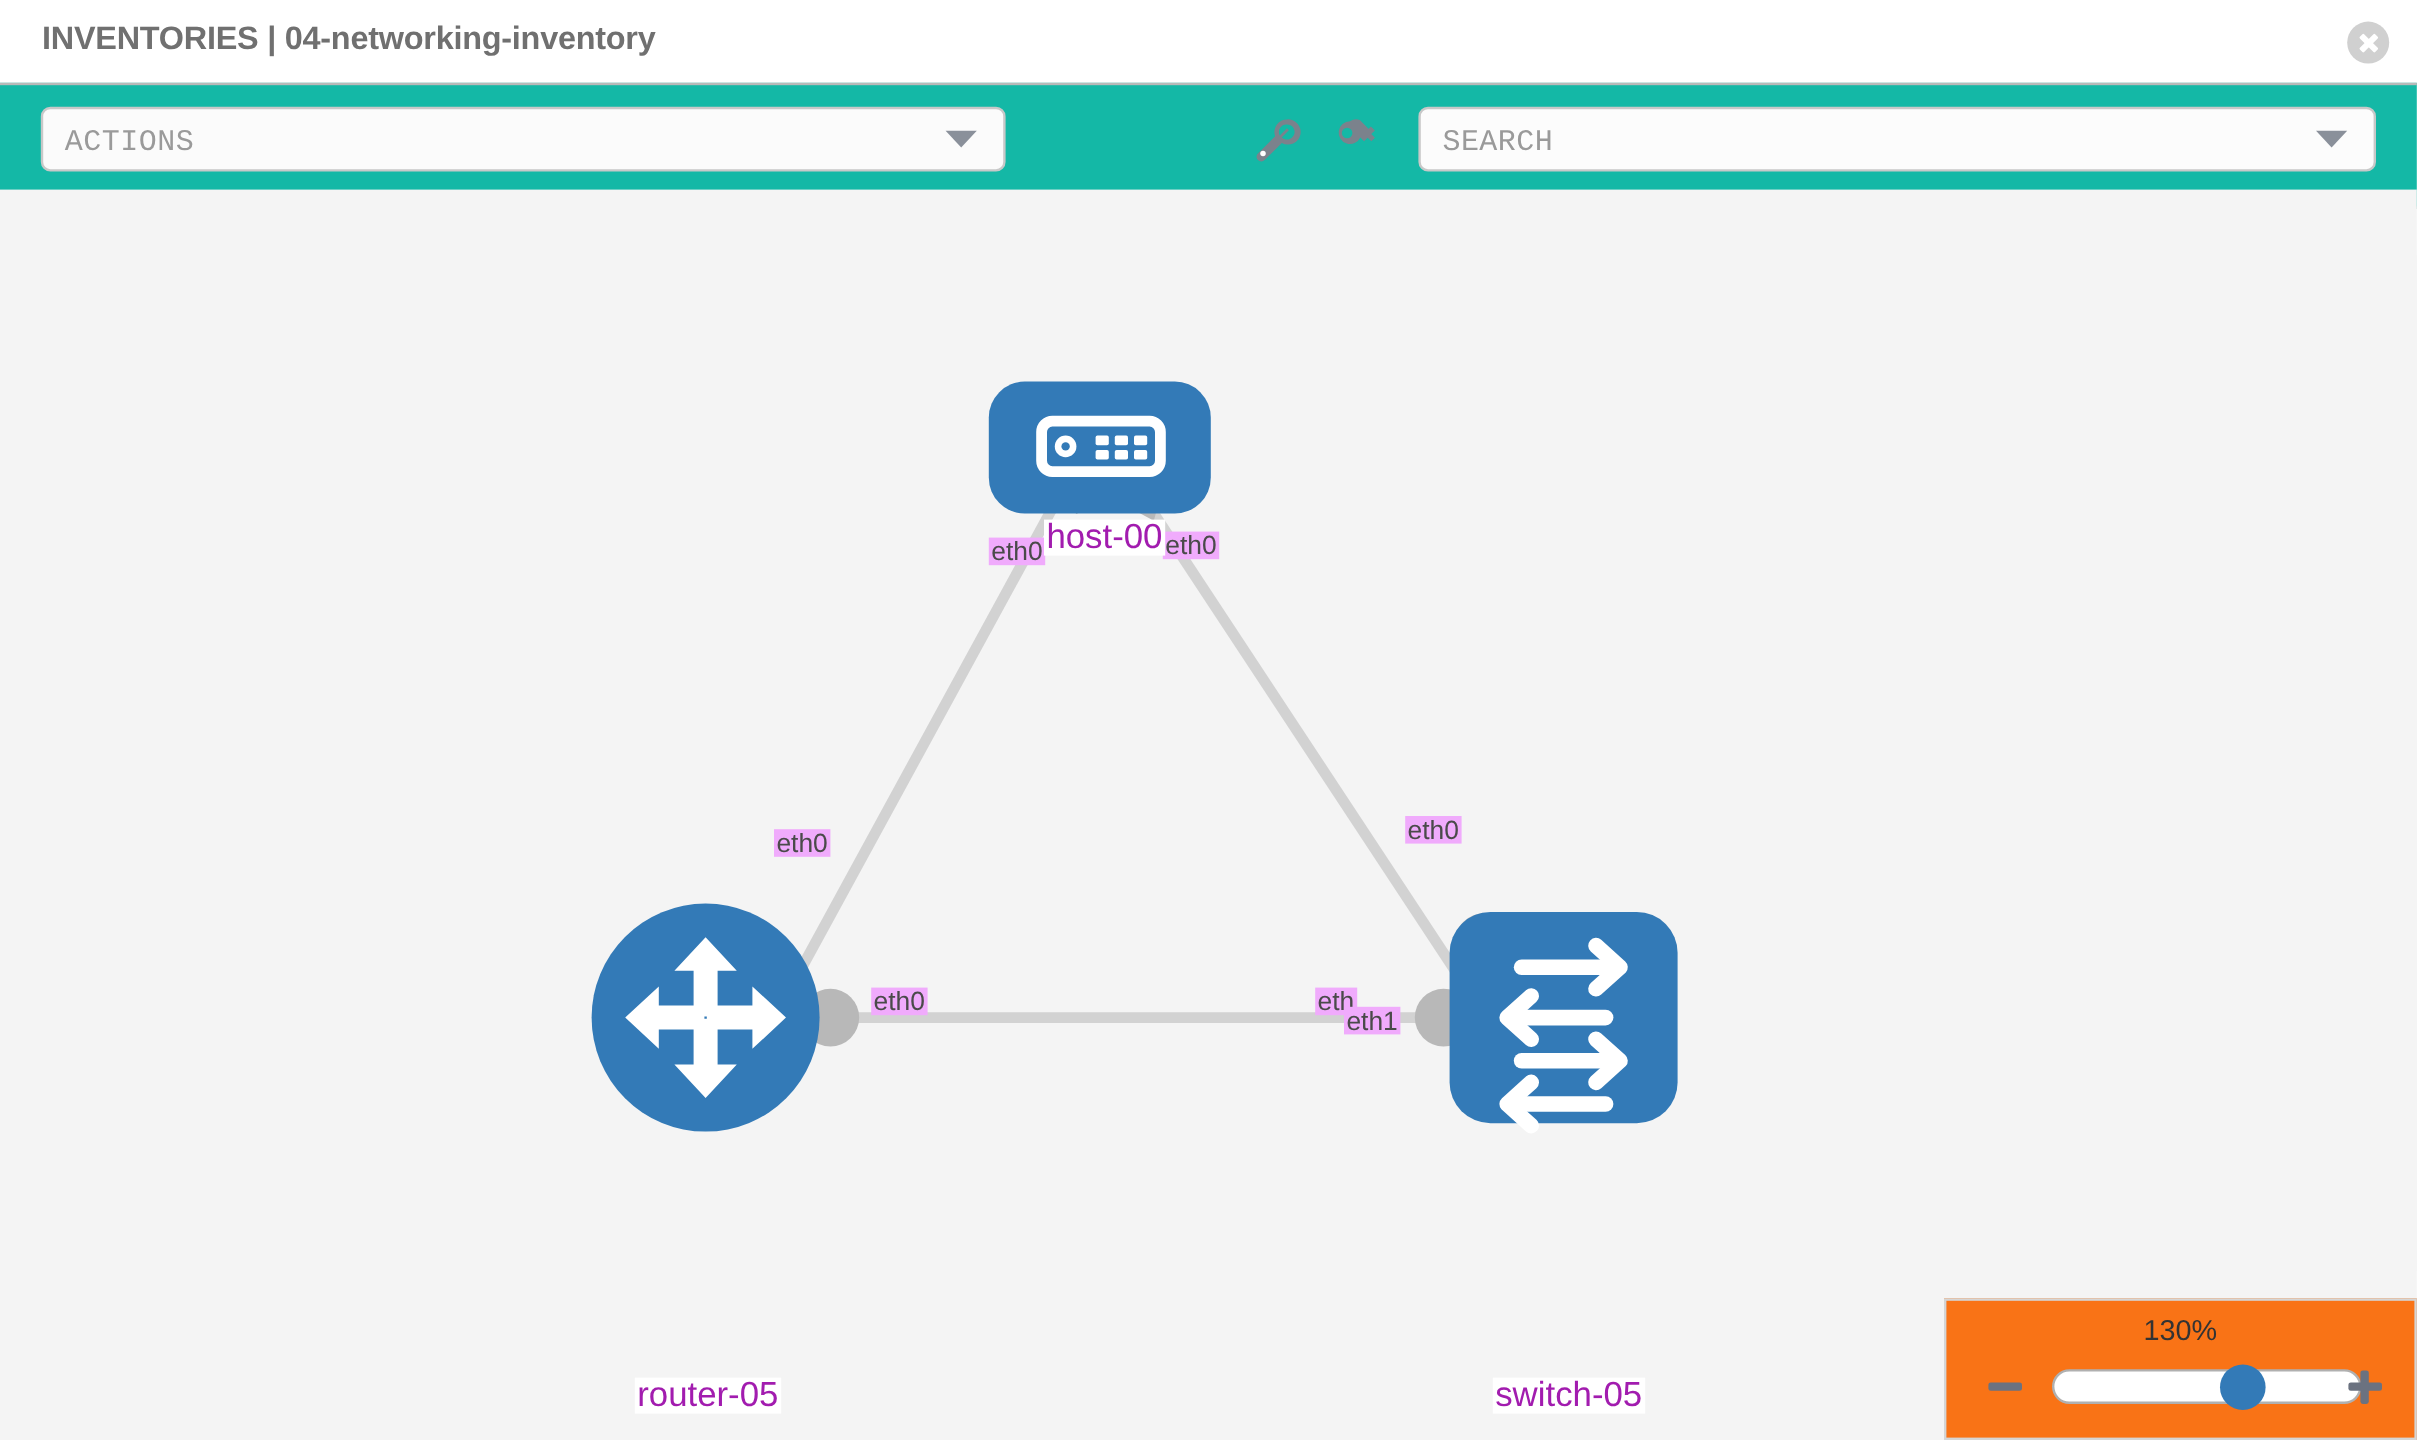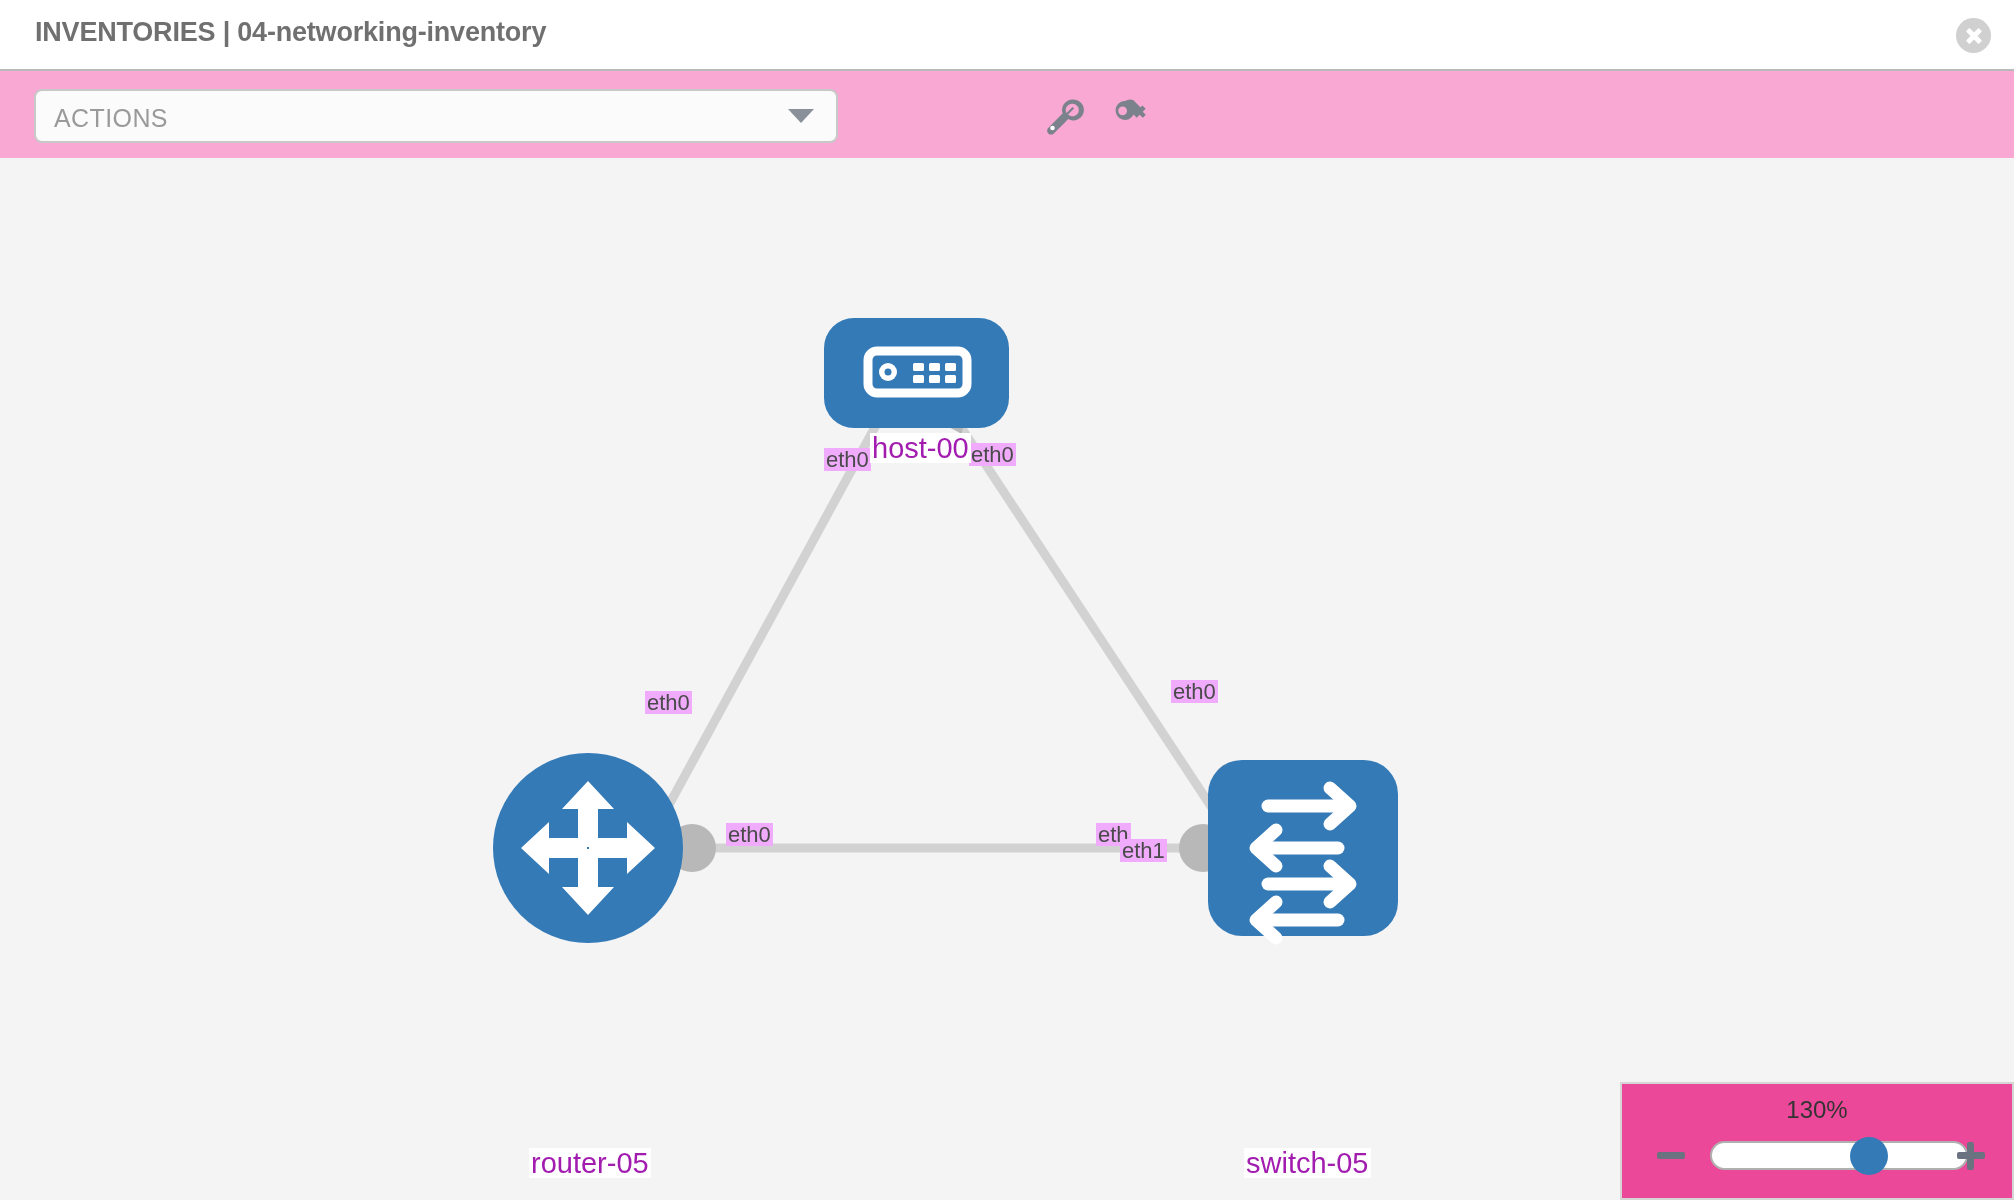--- a/index.html
+++ b/index.html
@@ -33,23 +33,24 @@
     width: 18px; height: 5px; border-radius: 1px;
     background: #ffffff;
   }
   .close-btn::before { transform: translate(-50%,-50%) rotate(45deg); }
   .close-btn::after  { transform: translate(-50%,-50%) rotate(-45deg); }
 
   
   .toolbar {
     position: absolute; left: 0; top: 69px;
     width: 2014px; height: 105px;
-    background: #f9a8d4;
+    background: #14b8a6;
     border-top: 2px solid #b9b9b9;
     border-bottom: 2px solid #b9b9b9;
+    font-family: Liberation Mono, monospace;
   }
   .actions-select {
     position: absolute; left: 34px; top: 18px;
     width: 804px; height: 54px;
     background: #fbfbfb;
     border: 2px solid #c8c8c8;
     border-radius: 8px;
   }
   .actions-select .label {
     position: absolute; left: 18px; top: 13px;
@@ -110,21 +111,21 @@
     background: #f0abfc;
     white-space: nowrap;
     line-height: 1.05;
     padding: 0 2px;
   }
 
   
   .zoom-panel {
     position: absolute; left: 1620px; top: 1082px;
     width: 394px; height: 118px;
-    background: #ec4899;
+    background: #f97316;
     border: 2px solid #d5d5d5;
   }
   .zoom-value {
     position: absolute; left: 0; right: 0; top: 12px;
     text-align: center;
     font-size: 24px; color: #333333;
   }
   .zoom-minus, .zoom-plus {
     position: absolute; top: 55px;
     width: 34px; height: 34px; cursor: pointer;
@@ -178,20 +179,24 @@
       <circle cx="14.5" cy="37" r="2.3" fill="#ffffff"></circle>
     </svg>
   </div>
 
   <div class="tool-icon icon-key">
     <svg viewBox="0 0 50 50" aria-hidden="true">
       <path d="M19 10a9.5 9.5 0 1 0 8.6 13.6l3.1 3.1 3-3 3.1 3.1 3-3-3.1-3.1 3-3-3.3-3.3-1.8 1.8-.1.1-.1-.1-7.2-7.2A9.5 9.5 0 0 0 19 10zm-2.4 5.4a4.4 4.4 0 1 1 0 8.8 4.4 4.4 0 0 1 0-8.8z" fill="#7b828c"></path>
     </svg>
   </div>
 
+  <div class="search-box">
+    <span class="label">SEARCH</span>
+    <span class="caret"></span>
+  </div>
 </div>
 
 <div class="canvas">
 
   <svg class="topology-svg" viewBox="0 0 2014 1042">
 
     <g>
       <line x1="880" y1="260" x2="640" y2="700" stroke="#d2d2d2" stroke-width="9"></line>
       <line x1="955" y1="260" x2="1245" y2="700" stroke="#d2d2d2" stroke-width="9"></line>
       <line x1="690" y1="690" x2="1205" y2="690" stroke="#d2d2d2" stroke-width="9"></line>

